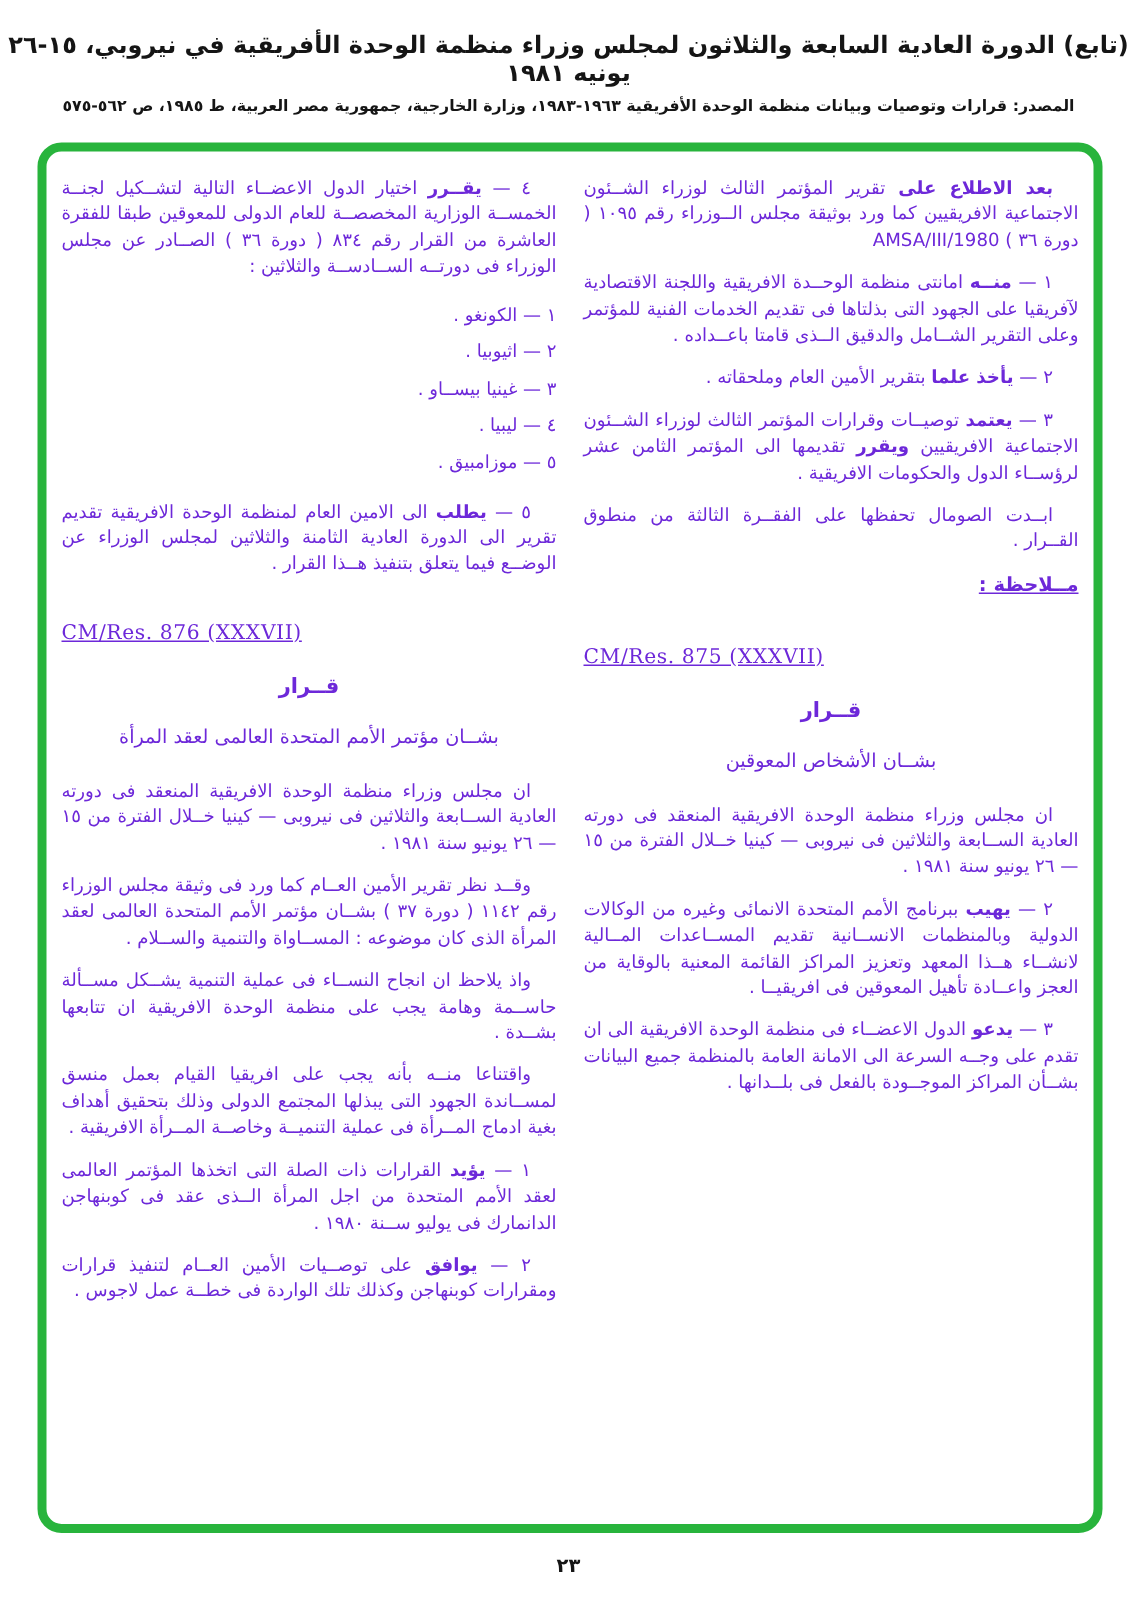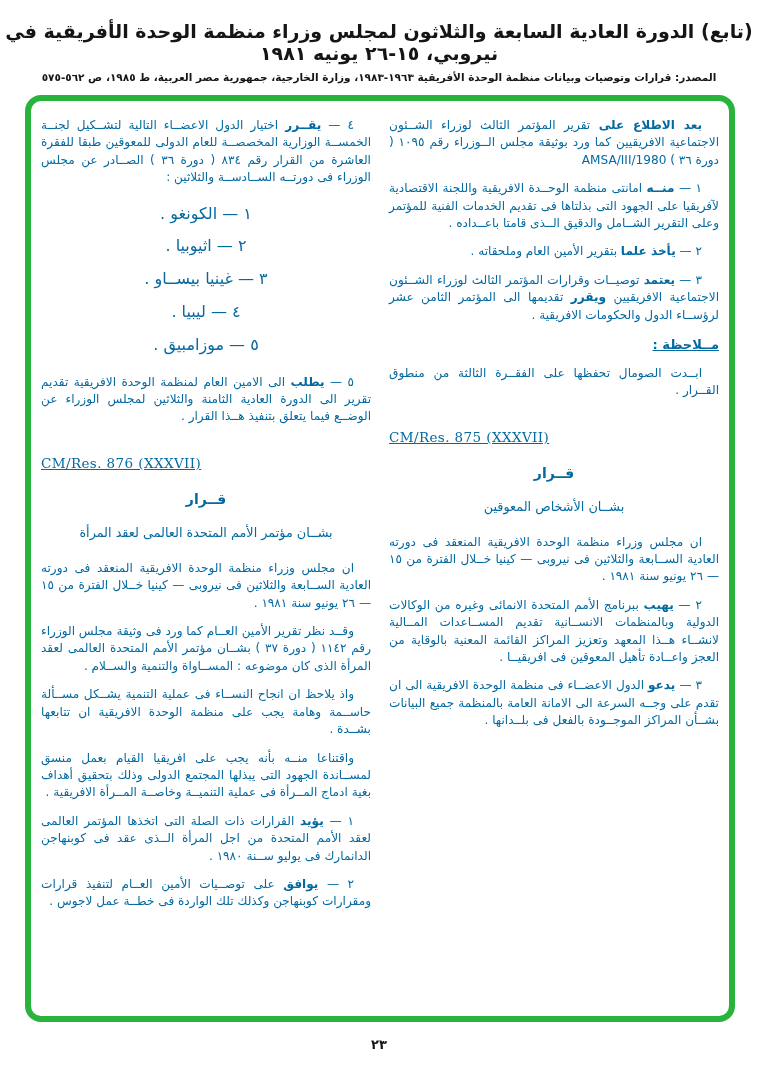--- a/index.html
+++ b/index.html
@@ -6,31 +6,31 @@
   body{
     width:758px;height:1078px;position:relative;
     background:#ffffff;color:#151515;
     font-family:"DejaVu Sans", sans-serif;
     overflow:hidden;
   }
   .page-header{
     position:absolute;top:20px;left:0;right:0;
     text-align:center;direction:rtl;
   }
-  .header-line1{font-size:19px;font-weight:bold;letter-spacing:0.2px;}
+  .header-line1{font-size:16px;font-weight:bold;letter-spacing:0.2px;}
   .header-line2{font-size:10.5px;font-weight:bold;margin-top:7px;}
   .content-box{
     position:absolute;top:95px;left:25px;width:710px;height:927px;
     box-sizing:border-box;border:6px solid #28b43c;border-radius:16px;
     padding:16px 10px 10px 10px;overflow:hidden;background:#fff;
   }
   .columns{display:flex;flex-direction:row-reverse;gap:18px;height:100%;}
   .col{
     flex:1;direction:rtl;text-align:justify;
-    font-size:12.1px;line-height:1.44;color:#0369a1;
+    font-size:12.1px;line-height:1.44;color:#6d28d9;
   }
   .block{margin:0 0 11px;}
   .paragraph{text-indent:17px;}
   .res-number{
     direction:ltr;text-align:left;
     font-family:"DejaVu Serif", serif;
     font-size:13.5px;letter-spacing:0.4px;
     margin:28px 0 16px;text-indent:0;text-decoration:underline;
   }
   .heading{
@@ -39,21 +39,21 @@
   }
   .subheading{
     text-align:center;font-weight:normal;font-size:12.8px;
     margin:0 0 17px;text-indent:0;
   }
   .note-heading{
     font-weight:bold;font-size:13px;text-decoration:underline;
     margin:12px 0 10px;text-indent:0;
   }
   .list{margin:2px 0 12px;text-indent:0;}
-  .list-item{text-align:center;line-height:2.05;font-size:16px;}
+  .list-item{line-height:2.05;font-size:12px;}
   .bold{font-weight:bold;}
   .page-number{
     position:absolute;bottom:26px;left:0;right:0;
     text-align:center;font-size:13px;font-weight:bold;direction:rtl;margin-top:40px;
   }
 </style>
 </head>
 <body>
 
 <div class="page-header">
@@ -61,22 +61,22 @@
   <div class="header-line2">المصدر: قرارات وتوصيات وبيانات منظمة الوحدة الأفريقية ١٩٦٣-١٩٨٣، وزارة الخارجية، جمهورية مصر العربية، ط ١٩٨٥، ص ٥٦٢-٥٧٥</div>
 </div>
 
 <div class="content-box" style="border-color: rgb(40, 180, 60);">
   <div class="columns">
     <div class="col">
         <div class="block paragraph"><span class="bold">بعد الاطلاع على </span><span class="">تقرير المؤتمر الثالث لوزراء الشــئون الاجتماعية الافريقيين كما ورد بوثيقة مجلس الــوزراء رقم ١٠٩٥ ( دورة ٣٦ ) </span><span class="">AMSA/III/1980</span></div>
         <div class="block paragraph"><span class="">١ — </span><span class="bold">منــه</span><span class=""> امانتى منظمة الوحــدة الافريقية واللجنة الاقتصادية لآفريقيا على الجهود التى بذلتاها فى تقديم الخدمات الفنية للمؤتمر وعلى التقرير الشــامل والدقيق الــذى قامتا باعــداده .</span></div>
         <div class="block paragraph"><span class="">٢ — </span><span class="bold">يأخذ علما</span><span class=""> بتقرير الأمين العام وملحقاته .</span></div>
         <div class="block paragraph"><span class="">٣ — </span><span class="bold">يعتمد</span><span class=""> توصيــات وقرارات المؤتمر الثالث لوزراء الشــئون الاجتماعية الافريقيين </span><span class="bold">ويقرر</span><span class=""> تقديمها الى المؤتمر الثامن عشر لرؤســاء الدول والحكومات الافريقية .</span></div>
+        <div class="block paragraph"><span class="">ابــدت الصومال تحفظها على الفقــرة الثالثة من منطوق القــرار .</span></div>
         <div class="block note-heading">مــلاحظة :</div>
-        <div class="block paragraph"><span class="">ابــدت الصومال تحفظها على الفقــرة الثالثة من منطوق القــرار .</span></div>
         <div class="block res-number">CM/Res. 875 (XXXVII)</div>
         <div class="block heading">قــرار</div>
         <div class="block subheading">بشــان الأشخاص المعوقين</div>
         <div class="block paragraph"><span class="">ان مجلس وزراء منظمة الوحدة الافريقية المنعقد فى دورته العادية الســابعة والثلاثين فى نيروبى — كينيا خــلال الفترة من ١٥ — ٢٦ يونيو سنة ١٩٨١ .</span></div>
         <div class="block paragraph"><span class="">٢ — </span><span class="bold">يهيب</span><span class=""> ببرنامج الأمم المتحدة الانمائى وغيره من الوكالات الدولية وبالمنظمات الانســانية تقديم المســاعدات المــالية لانشــاء هــذا المعهد وتعزيز المراكز القائمة المعنية بالوقاية من العجز واعــادة تأهيل المعوقين فى افريقيــا .</span></div>
         <div class="block paragraph"><span class="">٣ — </span><span class="bold">يدعو</span><span class=""> الدول الاعضــاء فى منظمة الوحدة الافريقية الى ان تقدم على وجــه السرعة الى الامانة العامة بالمنظمة جميع البيانات بشــأن المراكز الموجــودة بالفعل فى بلــدانها .</span></div>
       </div>
     <div class="col">
         <div class="block paragraph"><span class="">٤ — </span><span class="bold">يقــرر</span><span class=""> اختيار الدول الاعضــاء التالية لتشــكيل لجنــة الخمســة الوزارية المخصصــة للعام الدولى للمعوقين طبقا للفقرة العاشرة من القرار رقم ٨٣٤ ( دورة ٣٦ ) الصــادر عن مجلس الوزراء فى دورتــه الســادســة والثلاثين :</span></div>
         <div class="block list">

